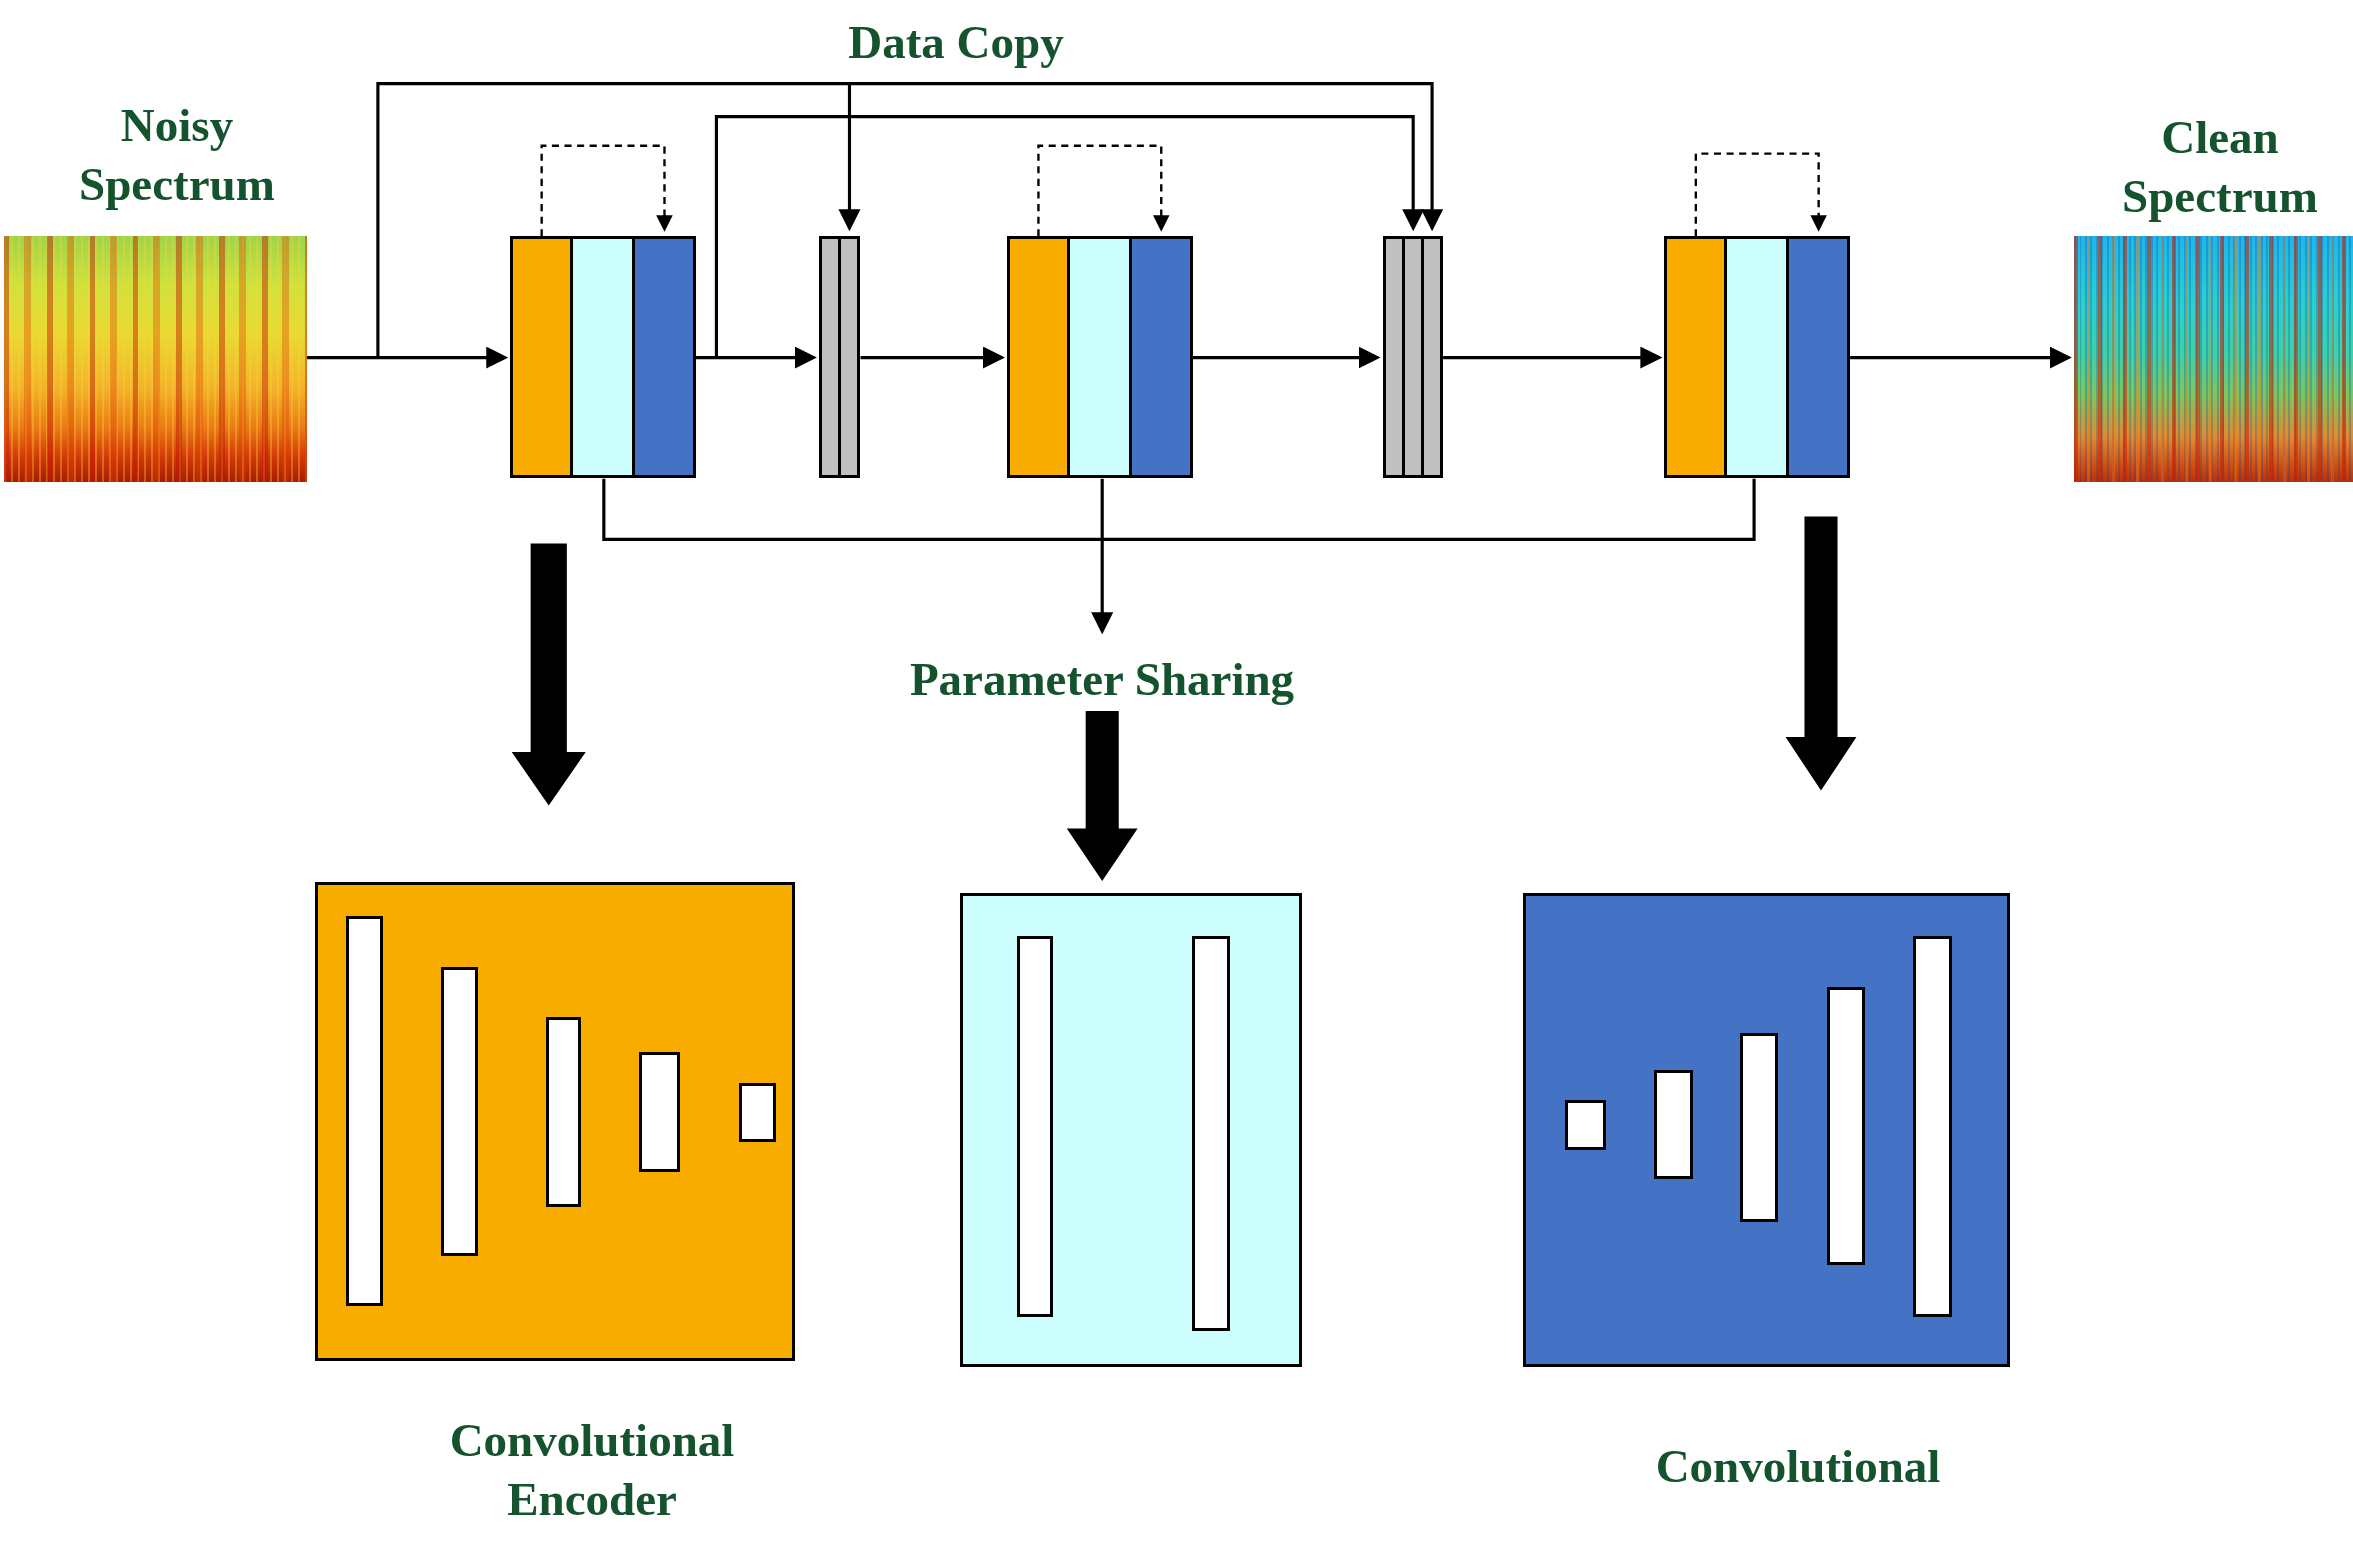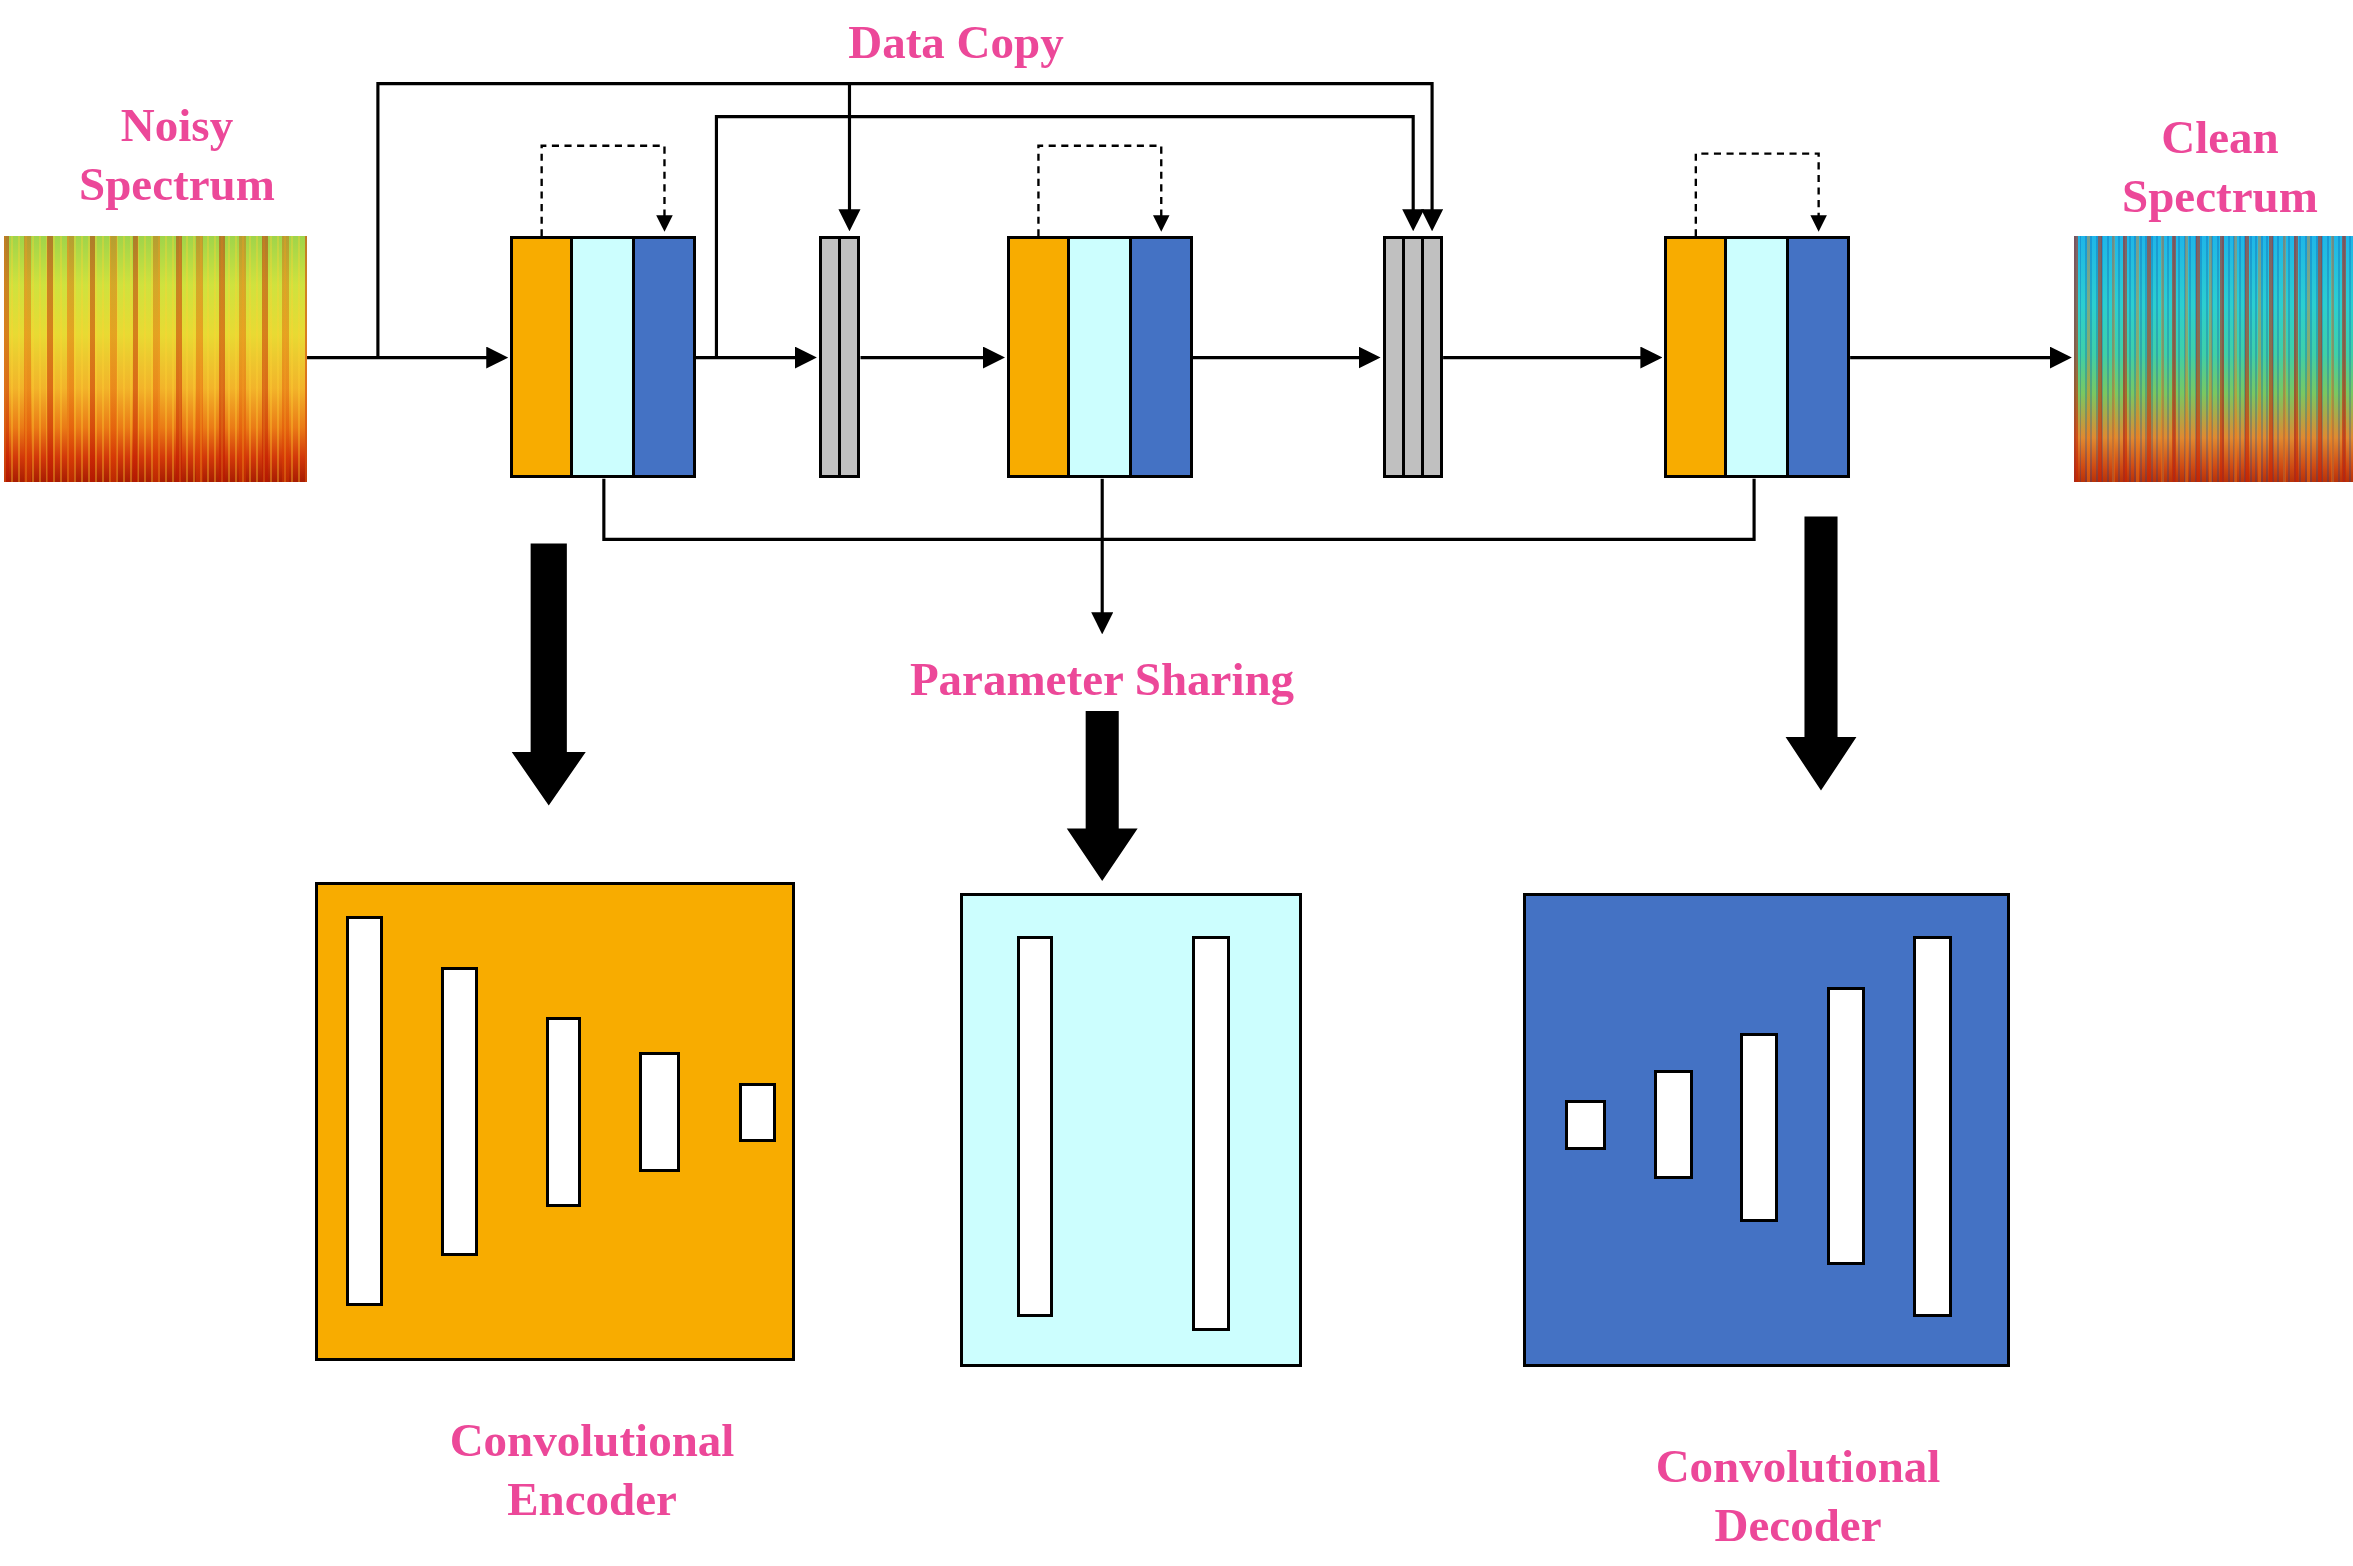--- a/index.html
+++ b/index.html
@@ -2,21 +2,21 @@
 <html style="--c-encoder: #F8AC00; --c-lstm: #CCFEFE; --c-decoder: #4472C4; --c-databar: #C0C0C0; --c-line: #000000;font-size:12.6px"><head>
 <meta charset="utf-8">
 <style>
   html,body{margin:0;padding:0;background:#fff;}
   #canvas{
     position:relative;
     width:2354px;height:1567px;
     background:#fff;
     font-family:"Liberation Serif", serif;
     font-weight:700;
-    color:#ec4899;
+    color:#14532d;
     overflow:hidden;
   }
   .lbl{
     position:absolute;
     transform:translateX(-50%);
     text-align:center;
     font-size:47px;
     line-height:1.26;
     white-space:nowrap;
   }
@@ -177,17 +177,16 @@
     <div class="wbar" style="left:301px;top:91px;width:38px;height:278px;"></div>
     <div class="wbar" style="left:387px;top:40px;width:39px;height:381px;"></div>
   </div>
 
   <div class="lbl" style="left:592px;top:1411px;">
     <div>Convolutional</div>
     <div>Encoder</div>
   </div>
   <div class="lbl" style="left:1798px;top:1437px;">
     <div>Convolutional</div>
-    <div>Decoder</div>
   </div>
 
 </div>
 
 
 </body></html>

